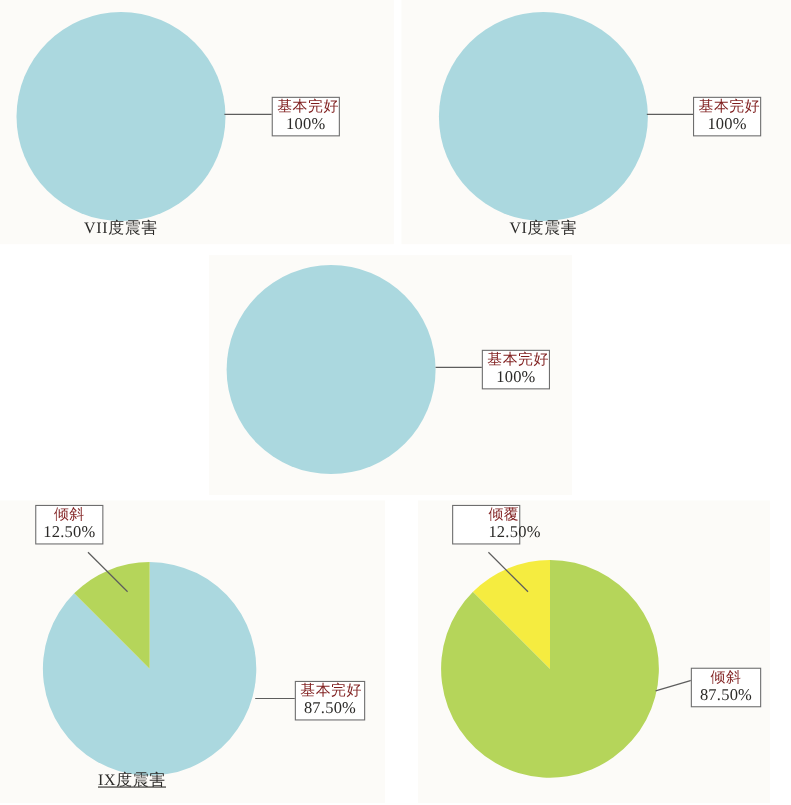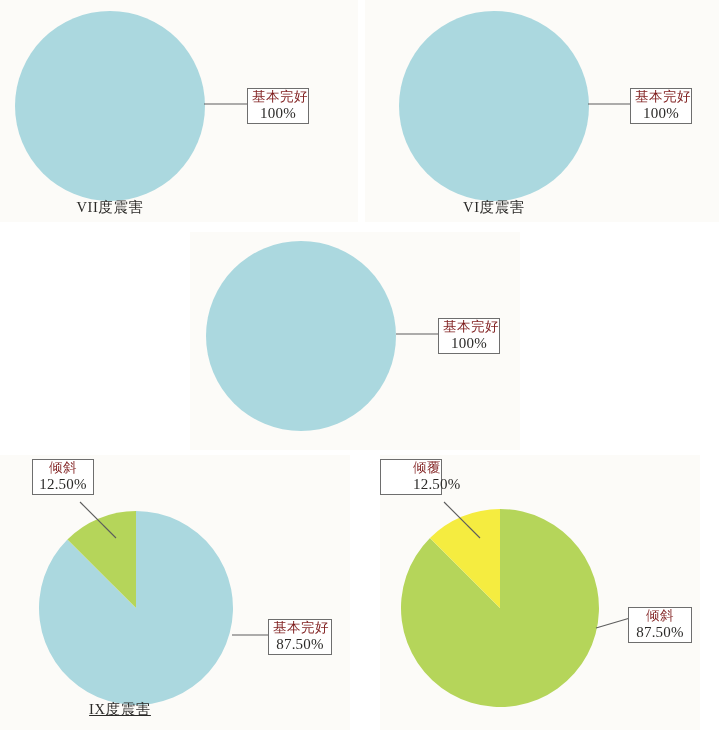--- a/index.html
+++ b/index.html
@@ -171,21 +171,21 @@
       <path d="M 100 100 L 100 1 A 99 99 0 1 1 29.99 29.99 Z" fill="#b5d55a"></path>
 
       <path d="M 100 100 L 29.99 29.99 A 99 99 0 0 1 100 1 Z" fill="#f5ec40"></path>
     </svg>
   </div>
 
   <svg class="leader" style="left:442px; top:500px; width:60px; height:44px;" width="60" height="44">
     <line x1="2" y1="2" x2="38" y2="38"></line>
   </svg>
 
-  <div class="callout" style="left:380px; top:459px; width:62px;padding-left:32px;">
+  <div class="callout" style="left:411px; top:459px; width:62px;padding-left:32px;">
     <span class="c-name">倾覆</span>
     <span class="c-value">12.50%</span>
   </div>
 
   <svg class="leader" style="left:596px; top:612px; width:52px; height:24px;" width="52" height="24">
     <line x1="0" y1="16" x2="34" y2="6"></line>
   </svg>
 
   <div class="callout" style="left:628px; top:607px; width:64px;">
     <span class="c-name">倾斜</span>

